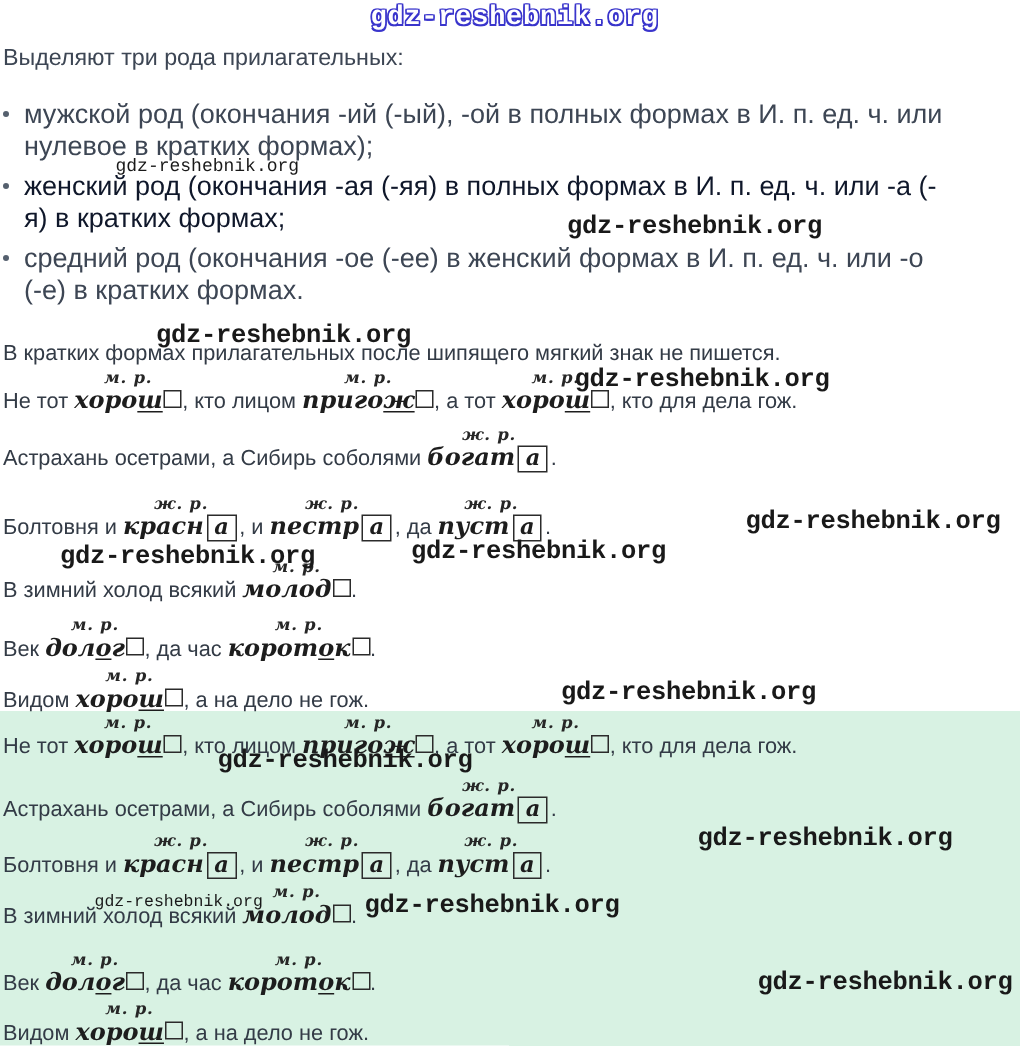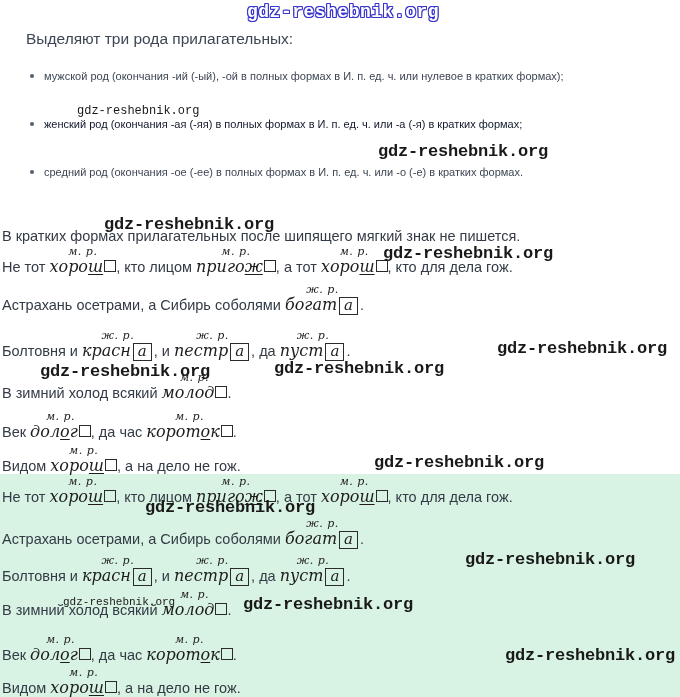--- a/index.html
+++ b/index.html
@@ -2,25 +2,25 @@
 <html><head>
 <meta charset="utf-8">
 <style>
   html,body{margin:0;padding:0;}
   body{
     width:680px;height:697px;position:relative;background:#ffffff;
     font-family:"Liberation Sans",sans-serif;overflow:hidden;
   }
   #green-block{position:absolute;left:0;top:474px;width:680px;height:223px;}
   .intro{position:absolute;left:2px;top:30px;font-size:15.5px;}
-  .bullet{position:absolute;left:30px;width:630px;font-size:11px;line-height:21px;}
+  .bullet{position:absolute;left:2px;width:630px;font-size:18px;line-height:21px;}
   .bullet .dot{position:absolute;left:0;top:8px;width:4px;height:4px;border-radius:50%;background:#55606e;}
   .bullet .btxt{display:block;padding-left:14px;}
   .line{position:absolute;left:2px;white-space:nowrap;font-size:14.5px;}
-  .grp{position:relative;display:inline-block;}
+  .grp{position:relative;display:inline-block;font-weight:bold;}
   .lbl{
     position:absolute;top:-12px;left:50%;transform:translateX(-50%);
     font-family:"DejaVu Serif",serif;font-style:italic;font-size:11px;
     color:#262626;white-space:nowrap;letter-spacing:0.5px;
   }
   .w{font-style:italic;font-family:"DejaVu Serif",serif;font-size:16px;color:#1d1d1d;}
   .ul{text-decoration:underline;text-underline-offset:2px;}
   .zbox{display:inline-block;width:10px;height:10px;border:1px solid #2b2b2b;margin-left:1px;background:transparent;}
   .abox{
     display:inline-block;border:1px solid #2b2b2b;padding:0 4px 1px;margin:0 2px;
@@ -32,33 +32,33 @@
   .wm.outline{
     font-weight:bold;color:#ffffff;letter-spacing:0.5px;
     text-shadow:-1px 0 #3a35cc,1px 0 #3a35cc,0 -1px #3a35cc,0 1px #3a35cc,
                 -1px -1px #3a35cc,1px 1px #3a35cc,-1px 1px #3a35cc,1px -1px #3a35cc;
   }
 </style>
 </head>
 <body style="background: rgb(255, 255, 255);">
 
 <div id="green-block" style="background: rgb(216, 242, 227);"></div>
-<div class="intro" style="color: rgb(61, 70, 84); margin-left: 24px;">Выделяют три рода прилагательных:</div>
+<div class="intro" style="color: rgb(61, 70, 84);">Выделяют три рода прилагательных:</div>
 <div id="bullets">
     <div class="bullet" style="top: 66px; color: rgb(61, 70, 84);">
       <span class="dot"></span>
       <span class="btxt">мужской род (окончания -ий (-ый), -ой в полных формах в И. п. ед. ч. или нулевое в кратких формах);</span>
     </div>
     <div class="bullet" style="top: 114px; color: #0f172a;">
       <span class="dot"></span>
       <span class="btxt">женский род (окончания -ая (-яя) в полных формах в И. п. ед. ч. или -а (-я) в кратких формах;</span>
     </div>
     <div class="bullet" style="top: 162px; color: rgb(61, 70, 84);">
       <span class="dot"></span>
-      <span class="btxt">средний род (окончания -ое (-ее) в полных формах в И. п. ед. ч. или -о (-е) в кратких формах.</span>
+      <span class="btxt">средний род (окончания -ое (-ее) в женский формах в И. п. ед. ч. или -о (-е) в кратких формах.</span>
     </div>
   </div>
 <div id="lines">
     <div class="line" style="top: 228px; color: rgb(51, 59, 70);"><span class="p">В кратких формах прилагательных после шипящего мягкий знак не пишется.</span></div>
     <div class="line" style="top: 257px; color: rgb(51, 59, 70);"><span class="p">Не тот </span><span class="grp"><span class="lbl">м. р.</span><span class="w">хоро<span class="ul">ш</span></span><span class="zbox"></span></span><span class="p">, кто лицом </span><span class="grp"><span class="lbl">м. р.</span><span class="w">приго<span class="ul">ж</span></span><span class="zbox"></span></span><span class="p">, а тот </span><span class="grp"><span class="lbl">м. р.</span><span class="w">хоро<span class="ul">ш</span></span><span class="zbox"></span></span><span class="p">, кто для дела гож.</span></div>
     <div class="line" style="top: 295px; color: rgb(51, 59, 70);"><span class="p">Астрахань осетрами, а Сибирь соболями </span><span class="grp"><span class="lbl">ж. р.</span><span class="w">богат</span><span class="abox">а</span></span><span class="p">.</span></div>
     <div class="line" style="top: 341px; color: rgb(51, 59, 70);"><span class="p">Болтовня и </span><span class="grp"><span class="lbl">ж. р.</span><span class="w">красн</span><span class="abox">а</span></span><span class="p">, и </span><span class="grp"><span class="lbl">ж. р.</span><span class="w">пестр</span><span class="abox">а</span></span><span class="p">, да </span><span class="grp"><span class="lbl">ж. р.</span><span class="w">пуст</span><span class="abox">а</span></span><span class="p">.</span></div>
     <div class="line" style="top: 383px; color: rgb(51, 59, 70);"><span class="p">В зимний холод всякий </span><span class="grp"><span class="lbl">м. р.</span><span class="w">молод</span><span class="zbox"></span></span><span class="p">.</span></div>
     <div class="line" style="top: 422px; color: rgb(51, 59, 70);"><span class="p">Век </span><span class="grp"><span class="lbl">м. р.</span><span class="w">дол<span class="ul">о</span>г</span><span class="zbox"></span></span><span class="p">, да час </span><span class="grp"><span class="lbl">м. р.</span><span class="w">корот<span class="ul">о</span>к</span><span class="zbox"></span></span><span class="p">.</span></div>
     <div class="line" style="top: 456px; color: rgb(51, 59, 70);"><span class="p">Видом </span><span class="grp"><span class="lbl">м. р.</span><span class="w">хоро<span class="ul">ш</span></span><span class="zbox"></span></span><span class="p">, а на дело не гож.</span></div>

